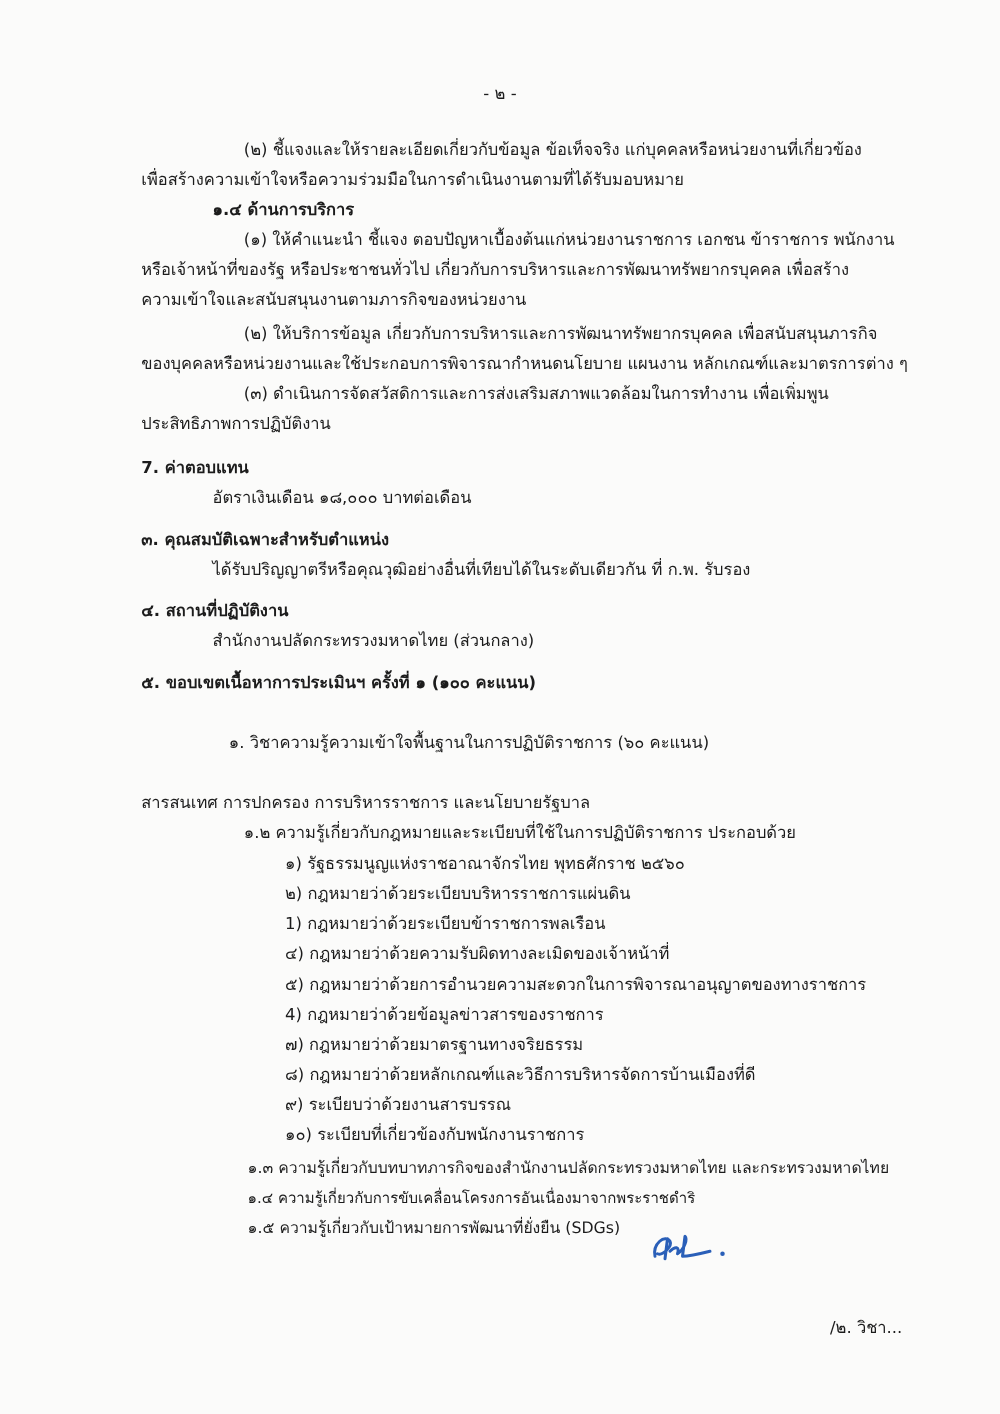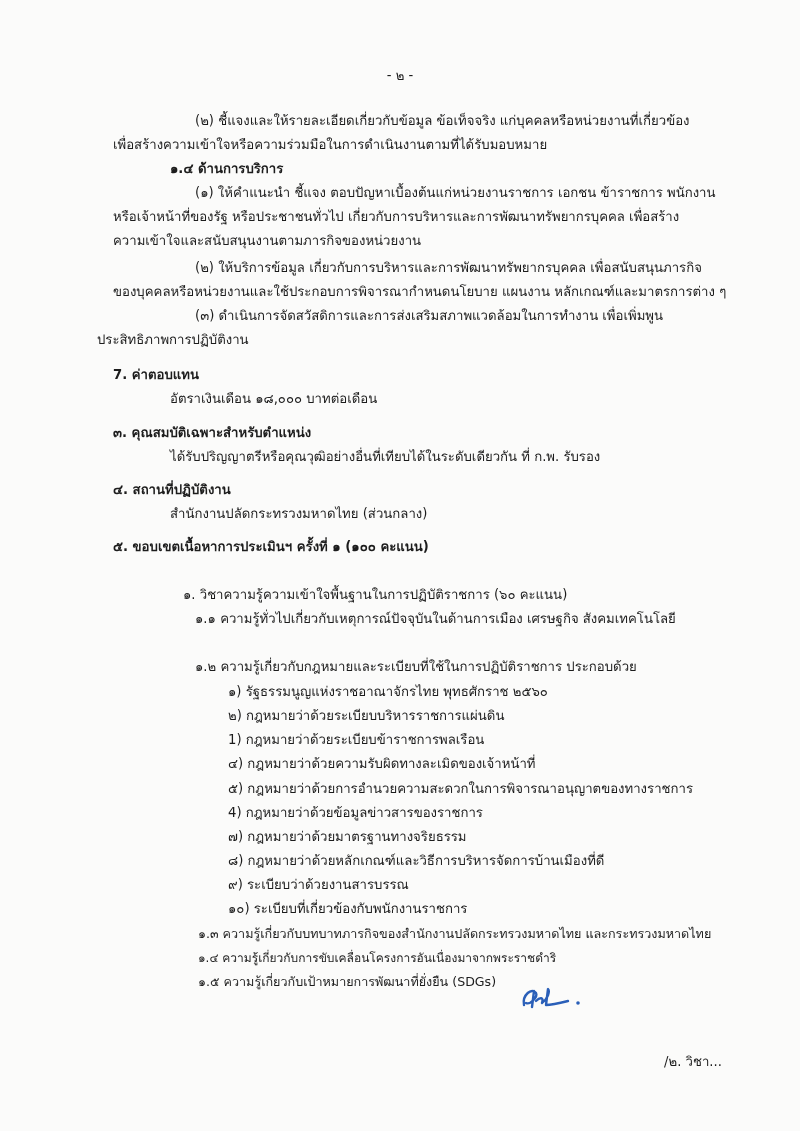--- a/index.html
+++ b/index.html
@@ -36,34 +36,34 @@
   <div class="ln" style="left:195px; top:112px;">(๒) ชี้แจงและให้รายละเอียดเกี่ยวกับข้อมูล ข้อเท็จจริง แก่บุคคลหรือหน่วยงานที่เกี่ยวข้อง</div>
   <div class="ln" style="left:113px; top:136px;">เพื่อสร้างความเข้าใจหรือความร่วมมือในการดำเนินงานตามที่ได้รับมอบหมาย</div>
 
   <div class="ln bold" style="left:170px; top:160px;">๑.๔ ด้านการบริการ</div>
   <div class="ln" style="left:195px; top:184px;">(๑) ให้คำแนะนำ ชี้แจง ตอบปัญหาเบื้องต้นแก่หน่วยงานราชการ เอกชน ข้าราชการ พนักงาน</div>
   <div class="ln" style="left:113px; top:208px;">หรือเจ้าหน้าที่ของรัฐ หรือประชาชนทั่วไป เกี่ยวกับการบริหารและการพัฒนาทรัพยากรบุคคล เพื่อสร้าง</div>
   <div class="ln" style="left:113px; top:232px;">ความเข้าใจและสนับสนุนงานตามภารกิจของหน่วยงาน</div>
   <div class="ln" style="left:195px; top:259px;">(๒) ให้บริการข้อมูล เกี่ยวกับการบริหารและการพัฒนาทรัพยากรบุคคล เพื่อสนับสนุนภารกิจ</div>
   <div class="ln" style="left:113px; top:283px;">ของบุคคลหรือหน่วยงานและใช้ประกอบการพิจารณากำหนดนโยบาย แผนงาน หลักเกณฑ์และมาตรการต่าง ๆ</div>
   <div class="ln" style="left:195px; top:307px;">(๓) ดำเนินการจัดสวัสดิการและการส่งเสริมสภาพแวดล้อมในการทำงาน เพื่อเพิ่มพูน</div>
-  <div class="ln" style="left:97px; top:331px;">ประสิทธิภาพการปฏิบัติงาน</div>
+  <div class="ln" style="left:113px; top:331px;">ประสิทธิภาพการปฏิบัติงาน</div>
 
   <div class="ln bold" style="left:113px; top:366px;">7. ค่าตอบแทน</div>
   <div class="ln" style="left:170px; top:390px;">อัตราเงินเดือน ๑๘,๐๐๐ บาทต่อเดือน</div>
 
   <div class="ln bold" style="left:113px; top:424px;">๓. คุณสมบัติเฉพาะสำหรับตำแหน่ง</div>
   <div class="ln" style="left:170px; top:448px;">ได้รับปริญญาตรีหรือคุณวุฒิอย่างอื่นที่เทียบได้ในระดับเดียวกัน ที่ ก.พ. รับรอง</div>
 
   <div class="ln bold" style="left:113px; top:481px;">๔. สถานที่ปฏิบัติงาน</div>
   <div class="ln" style="left:170px; top:505px;">สำนักงานปลัดกระทรวงมหาดไทย (ส่วนกลาง)</div>
 
   <div class="ln bold" style="left:113px; top:538px;">๕. ขอบเขตเนื้อหาการประเมินฯ ครั้งที่ ๑ (๑๐๐ คะแนน)</div>
   <div class="ln" style="left:183px; top:586px;">๑. วิชาความรู้ความเข้าใจพื้นฐานในการปฏิบัติราชการ (๖๐ คะแนน)</div>
-  <div class="ln" style="left:195px; top:610px;">๑.๑ ความรู้ทั่วไปเกี่ยวกับเหตุการณ์ปัจจุบันในด้านการเมือง เศรษฐกิจ สังคมเทคโนโลยี</div>
+  <div class="ln" style="left:113px; top:634px;">สารสนเทศ การปกครอง การบริหารราชการ และนโยบายรัฐบาล</div>
   <div class="ln" style="left:195px; top:658px;">๑.๒ ความรู้เกี่ยวกับกฎหมายและระเบียบที่ใช้ในการปฏิบัติราชการ ประกอบด้วย</div>
 
   <div class="ln" style="left:228px; top:683px;">๑) รัฐธรรมนูญแห่งราชอาณาจักรไทย พุทธศักราช ๒๕๖๐</div>
   <div class="ln" style="left:228px; top:707px;">๒) กฎหมายว่าด้วยระเบียบบริหารราชการแผ่นดิน</div>
   <div class="ln" style="left:228px; top:731px;">1) กฎหมายว่าด้วยระเบียบข้าราชการพลเรือน</div>
   <div class="ln" style="left:228px; top:755px;">๔) กฎหมายว่าด้วยความรับผิดทางละเมิดของเจ้าหน้าที่</div>
   <div class="ln" style="left:228px; top:780px;">๕) กฎหมายว่าด้วยการอำนวยความสะดวกในการพิจารณาอนุญาตของทางราชการ</div>
   <div class="ln" style="left:228px; top:804px;">4) กฎหมายว่าด้วยข้อมูลข่าวสารของราชการ</div>
   <div class="ln" style="left:228px; top:828px;">๗) กฎหมายว่าด้วยมาตรฐานทางจริยธรรม</div>
   <div class="ln" style="left:228px; top:852px;">๘) กฎหมายว่าด้วยหลักเกณฑ์และวิธีการบริหารจัดการบ้านเมืองที่ดี</div>

